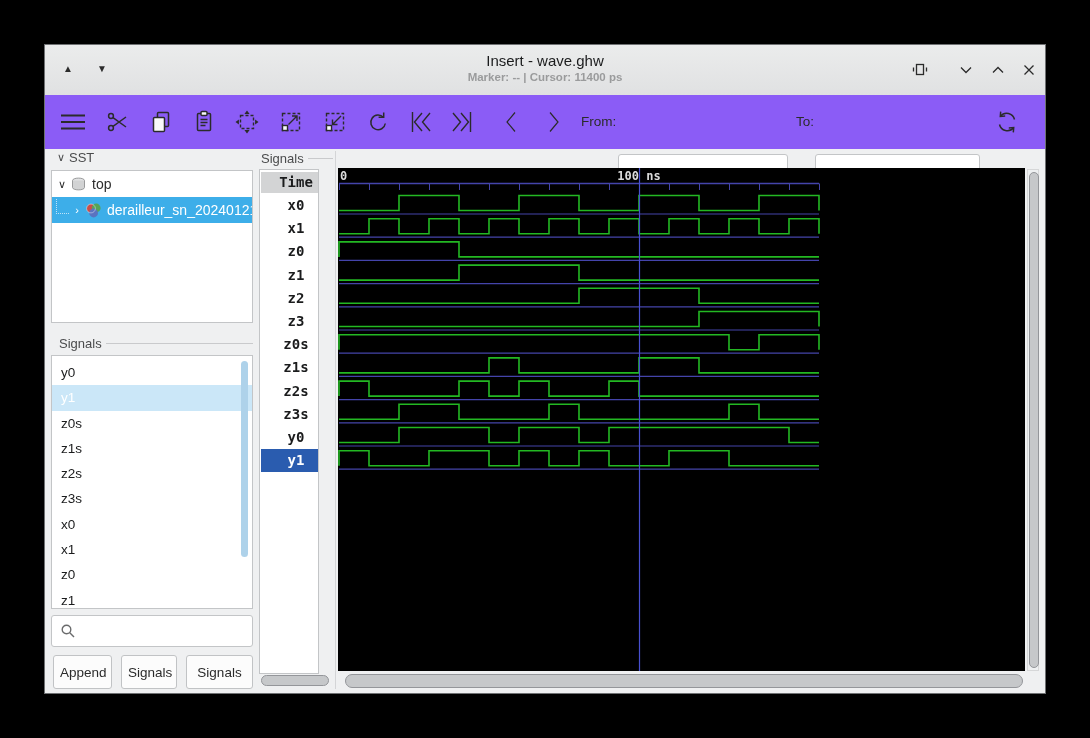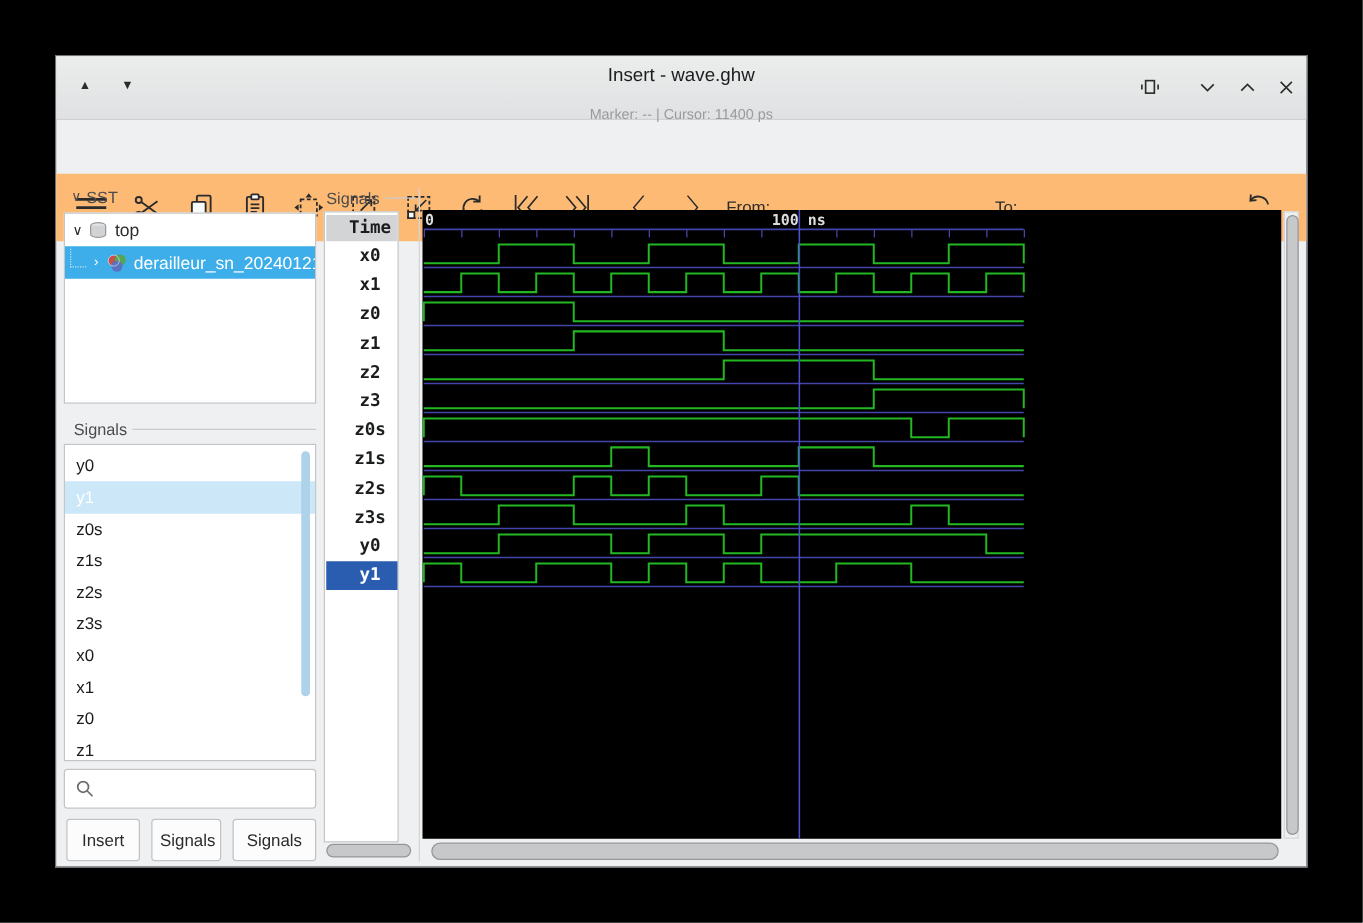--- a/index.html
+++ b/index.html
@@ -3,25 +3,25 @@
 <meta charset="utf-8">
 <style>
   html,body{margin:0;padding:0;background:#000;}
   body{width:1090px;height:738px;position:relative;font-family:"Liberation Sans",sans-serif;overflow:hidden;}
   .window{position:absolute;left:44px;top:44px;width:1002px;height:650px;background:#eff0f1;border:1px solid #6f7173;box-sizing:border-box;}
   
   .titlebar{position:absolute;left:0;top:0;width:100%;height:50px;background:linear-gradient(#ebecec,#e0e1e2);border-bottom:1px solid #cfd0d1;}
   .tri-btn{position:absolute;top:14px;width:22px;height:20px;text-align:center;font-size:10px;color:#2b2b2b;line-height:20px;cursor:default;}
   .tb-center{position:absolute;left:0;top:0;width:100%;text-align:center;}
   .title{margin-top:7px;font-size:15px;color:#1b1c1d;}
-  .subtitle{margin-top:17px;font-size:11.5px;color:#9a9b9c;}
+  .subtitle{margin-top:2px;font-size:11.5px;color:#9a9b9c;font-weight:bold;}
   .tb-icon{position:absolute;top:16px;width:18px;height:18px;}
   .tb-icon svg{display:block;}
   
-  .toolbar{position:absolute;left:0;top:50px;width:100%;height:54px;background:#fdba74;margin-top:44px;}
+  .toolbar{position:absolute;left:0;top:50px;width:100%;height:54px;background:#8b5cf6;}
   .tool{position:absolute;top:12px;width:30px;height:30px;background:none;border:none;padding:0;margin:0;}
   .tool svg{display:block;margin:auto;}
   .tb-label{position:absolute;top:0;height:54px;line-height:54px;font-size:13.5px;color:#2b2b2b;}
   .tb-input{position:absolute;top:58.5px;height:37px;box-sizing:border-box;border:1px solid #c3c5c7;border-radius:3px;background:#fff;font-size:13.5px;color:#2b2b2b;padding:0 9px;font-family:"Liberation Sans",sans-serif;}
   
   .frame-label{position:absolute;font-size:13px;color:#4a4b4c;display:flex;align-items:center;}
   .frame-label .rule{flex:1;height:1px;background:#c9cacc;margin-left:4px;}
   
   .tree-box{position:absolute;left:6px;top:125px;width:202px;height:153px;background:#fff;border:1px solid #c3c5c7;box-sizing:border-box;overflow:hidden;}
   .tree-row{height:26px;display:flex;align-items:center;font-size:14px;color:#2b2b2b;white-space:nowrap;overflow:hidden;}
@@ -224,21 +224,21 @@
   </div>
 
   <div class="search">
     <svg width="16" height="16" viewBox="0 0 16 16" fill="none" stroke="#6a6b6c" stroke-width="1.4">
       <circle cx="6.5" cy="6.5" r="4.3"></circle>
         <path d="M9.8 9.8 L14 14"></path>
     </svg>
     <input value="" style="">
   </div>
 
-  <button class="btn" style="left:8px;width:59px">Insert</button>
+  <button class="btn" style="left:8px;width:59px">Append</button>
   <button class="btn" style="left:76px;width:56px">Signals</button>
   <button class="btn" style="left:141px;width:67px">Signals</button>
 
   <div class="frame-label" style="left:216px;top:106px;width:72px">
     <span>Signals</span>
     <span class="rule"></span>
   </div>
   <div class="sig-panel">
     <div class="time-hdr">Time</div>
     <div id="sig-rows">

